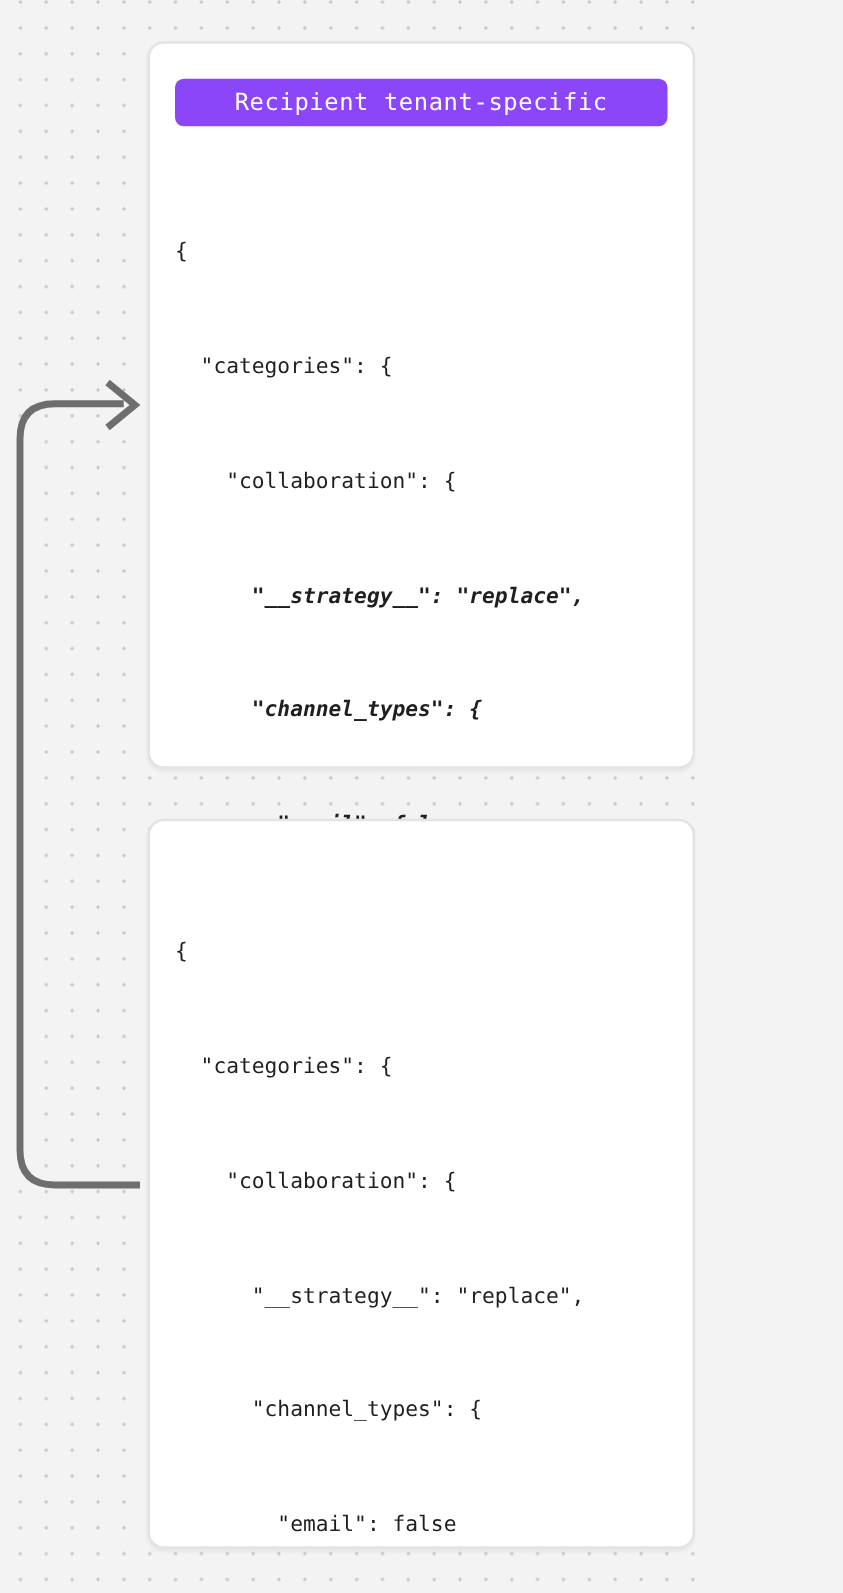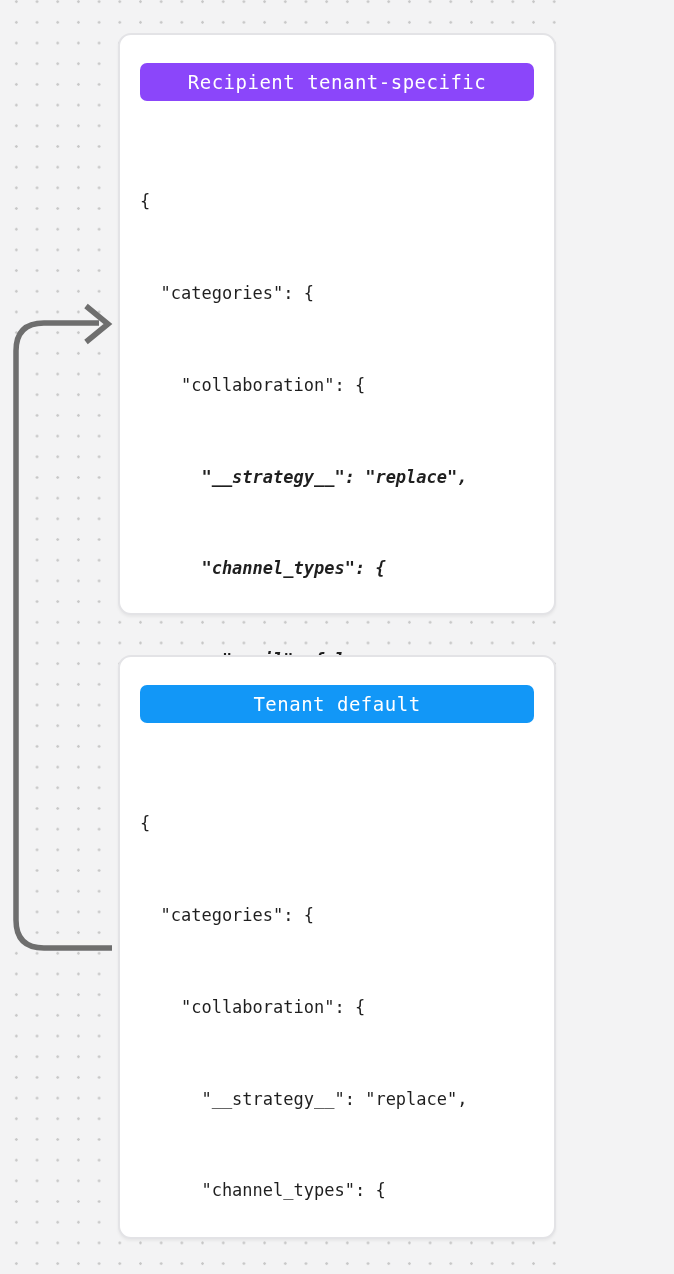--- a/index.html
+++ b/index.html
@@ -82,21 +82,20 @@
       <div class="code-line">      "channel_types": {</div>
       <div class="code-line">        "email": true</div>
       <div class="code-line">      }</div>
       
       
       
     </div>
   </div>
 
   <div class="card card-bottom">
-    <div class="badge" style="background: rgb(18, 151, 247);">Tenant default</div>
     <div class="code">
       <div class="code-line">{</div>
       <div class="code-line">  "categories": {</div>
       <div class="code-line">    "collaboration": {</div>
       <div class="code-line">      "__strategy__": "replace",</div>
       <div class="code-line">      "channel_types": {</div>
       <div class="code-line">        "email": false</div>
       
       
       

